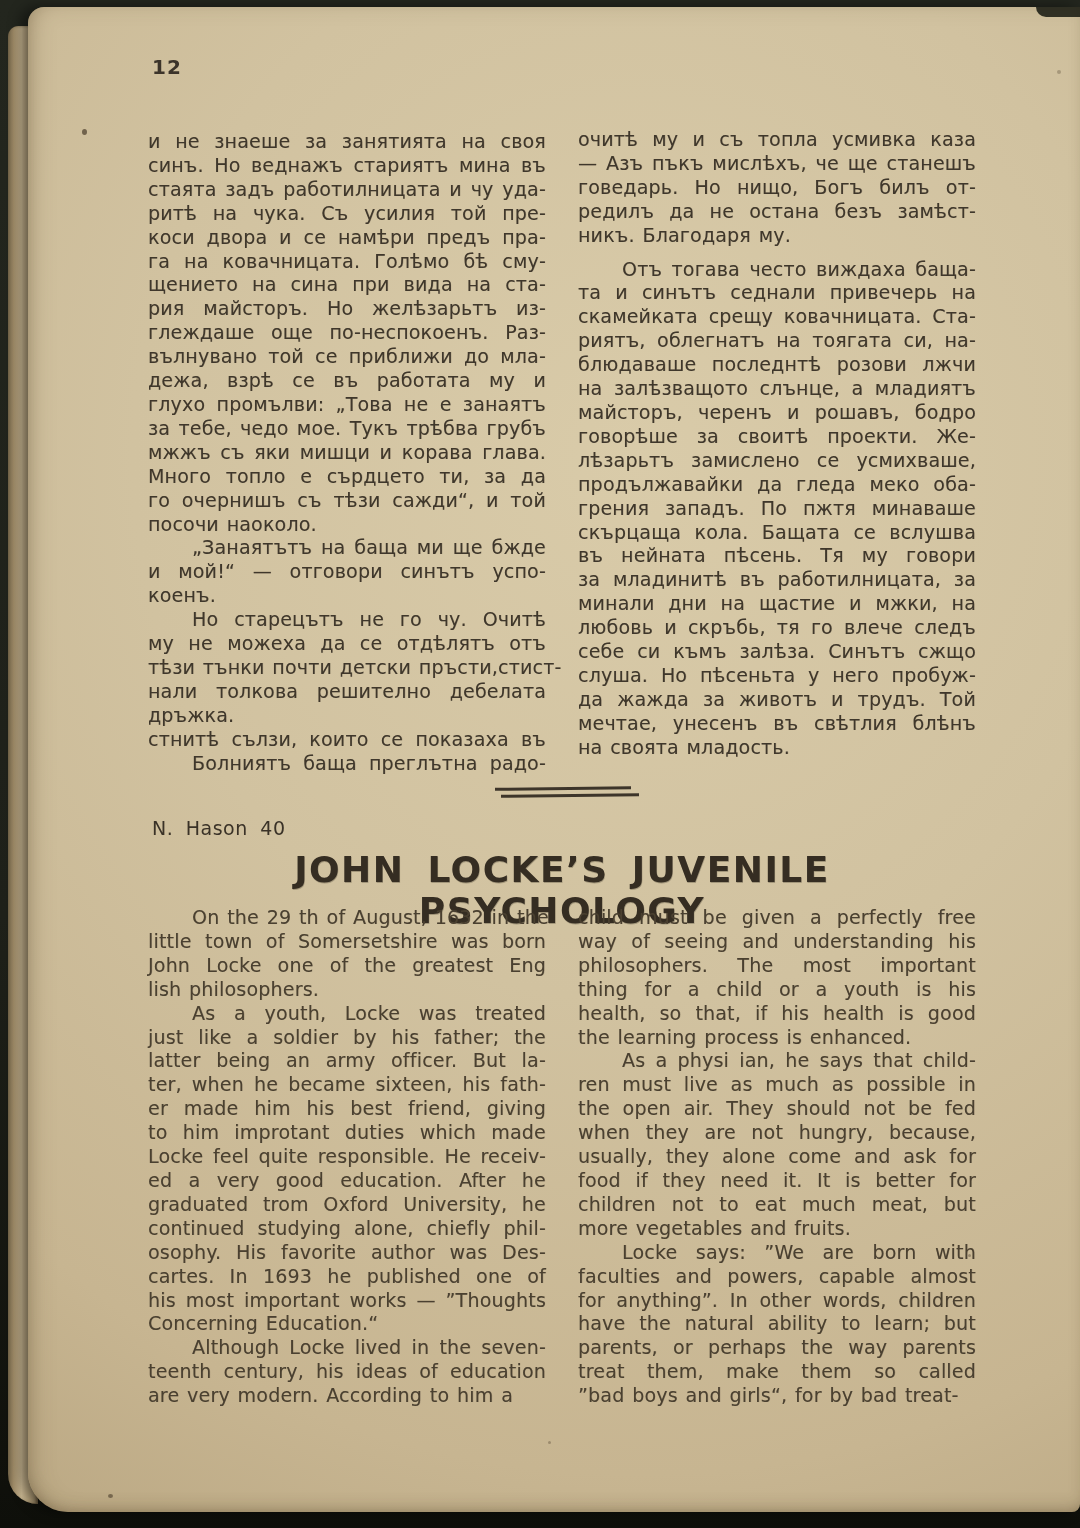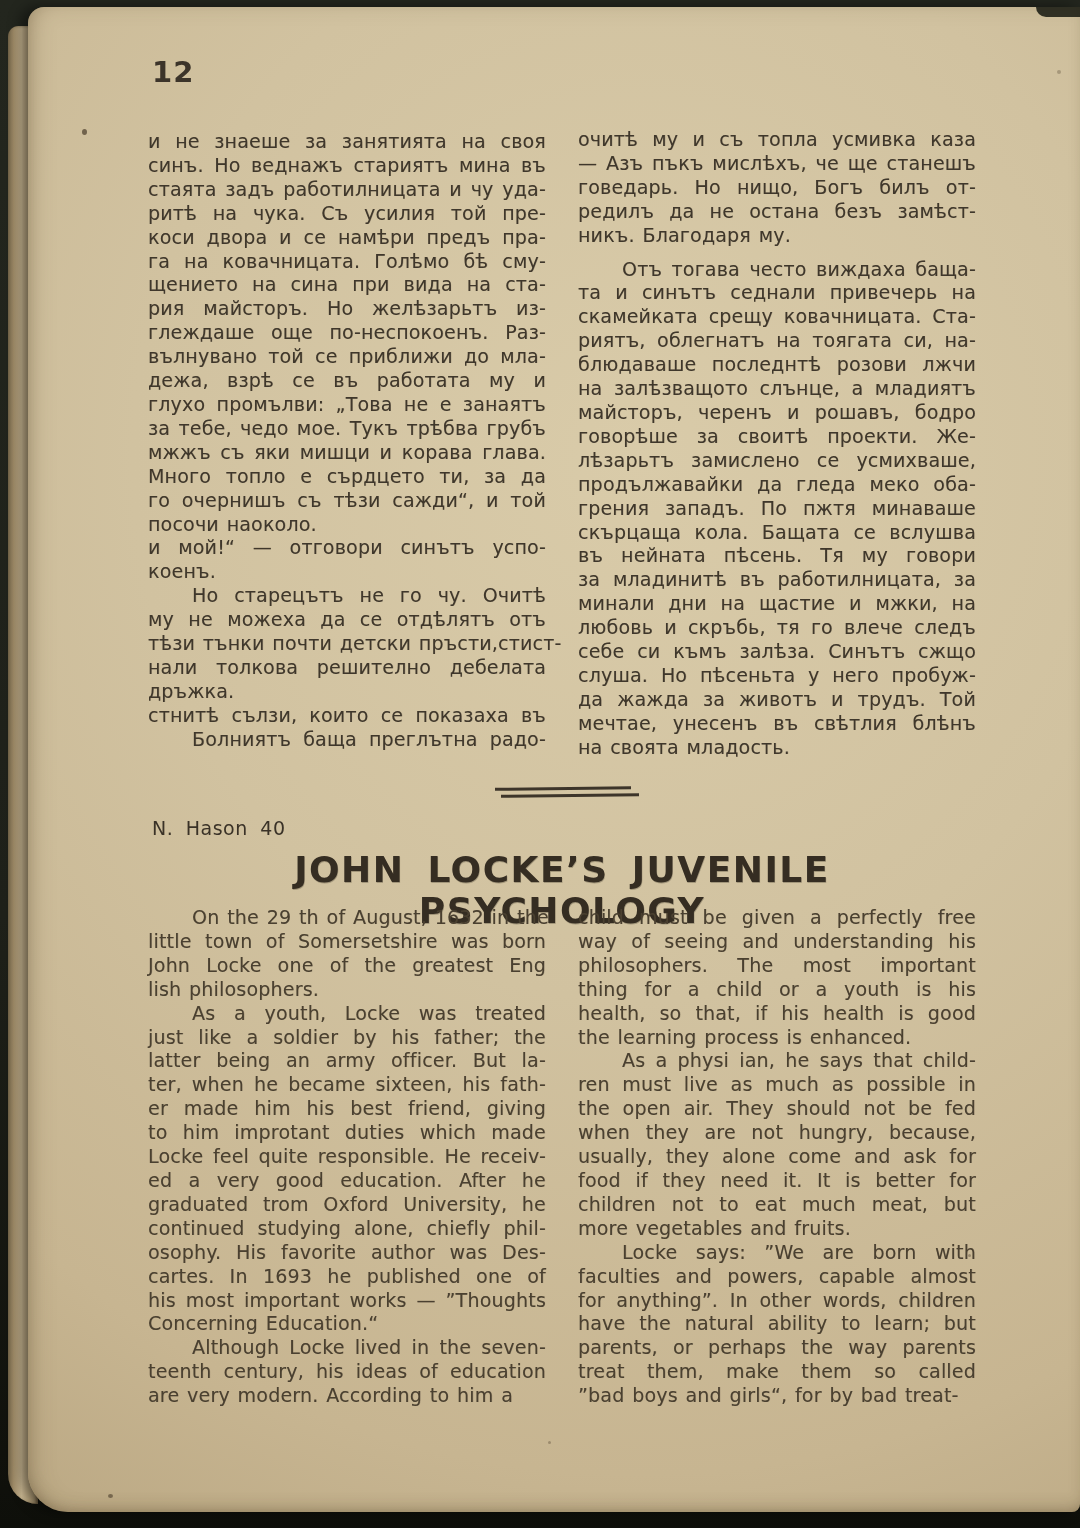--- a/index.html
+++ b/index.html
@@ -21,21 +21,21 @@
     background:radial-gradient(120% 90% at 58% 30%, #d9cba9 0%, #d1c2a0 40%, #c7b591 75%, #b5a27d 100%);
     border-radius:16px 0 8px 40px;
     box-shadow:-7px 0 14px rgba(0,0,0,.45), inset 10px 0 26px -12px rgba(92,74,46,.5), inset 0 -8px 18px -10px rgba(92,74,46,.55);
   }
   .corner-dark {
     position:absolute; top:0; right:0; width:44px; height:10px;
     background:#15170f; border-radius:0 0 0 10px; opacity:.85;
   }
   .page-number {
     position:absolute; left:124px; top:48px;
-    font-size:29px; font-weight:bold; color:#3c342a; letter-spacing:1px;
+    font-size:20px; font-weight:bold; color:#3c342a; letter-spacing:1px;
   }
   .col { position:absolute; width:398px;margin-top:13px; }
   .bg-col1 { left:120px; top:110px; }
   .bg-col2 { left:550px; top:108px; }
   .en-col1 { left:120px; top:886px; }
   .en-col2 { left:550px; top:886px; }
   .col .line {
     font-size:19px; line-height:23.9px; color:#3f372b;
     text-align:justify; text-align-last:justify;
     word-spacing:1.5px; letter-spacing:.2px; white-space:nowrap;
@@ -89,20 +89,21 @@
         <div class="line">рия майсторъ. Но желѣзарьтъ из-</div>
         <div class="line">глеждаше още по-неспокоенъ. Раз-</div>
         <div class="line">вълнувано той се приближи до мла-</div>
         <div class="line">дежа, взрѣ се въ работата му и</div>
         <div class="line">глухо промълви: „Това не е занаятъ</div>
         <div class="line">за тебе, чедо мое. Тукъ трѣбва грубъ</div>
         <div class="line">мжжъ съ яки мишци и корава глава.</div>
         <div class="line">Много топло е сърдцето ти, за да</div>
         <div class="line">го очернишъ съ тѣзи сажди“, и той</div>
         <div class="line pend">посочи наоколо.</div>
+        <div class="line indent">„Занаятътъ на баща ми ще бжде</div>
         <div class="line">и мой!“ — отговори синътъ успо-</div>
         <div class="line pend">коенъ.</div>
         <div class="line indent">Но старецътъ не го чу. Очитѣ</div>
         <div class="line">му не можеха да се отдѣлятъ отъ</div>
         <div class="line">тѣзи тънки почти детски пръсти,стист-</div>
         <div class="line">нали толкова решително дебелата</div>
         <div class="line pend">дръжка.</div>
         <div class="line">стнитѣ сълзи, които се показаха въ</div>
         <div class="line indent">Болниятъ баща преглътна радо-</div>
       </div>

